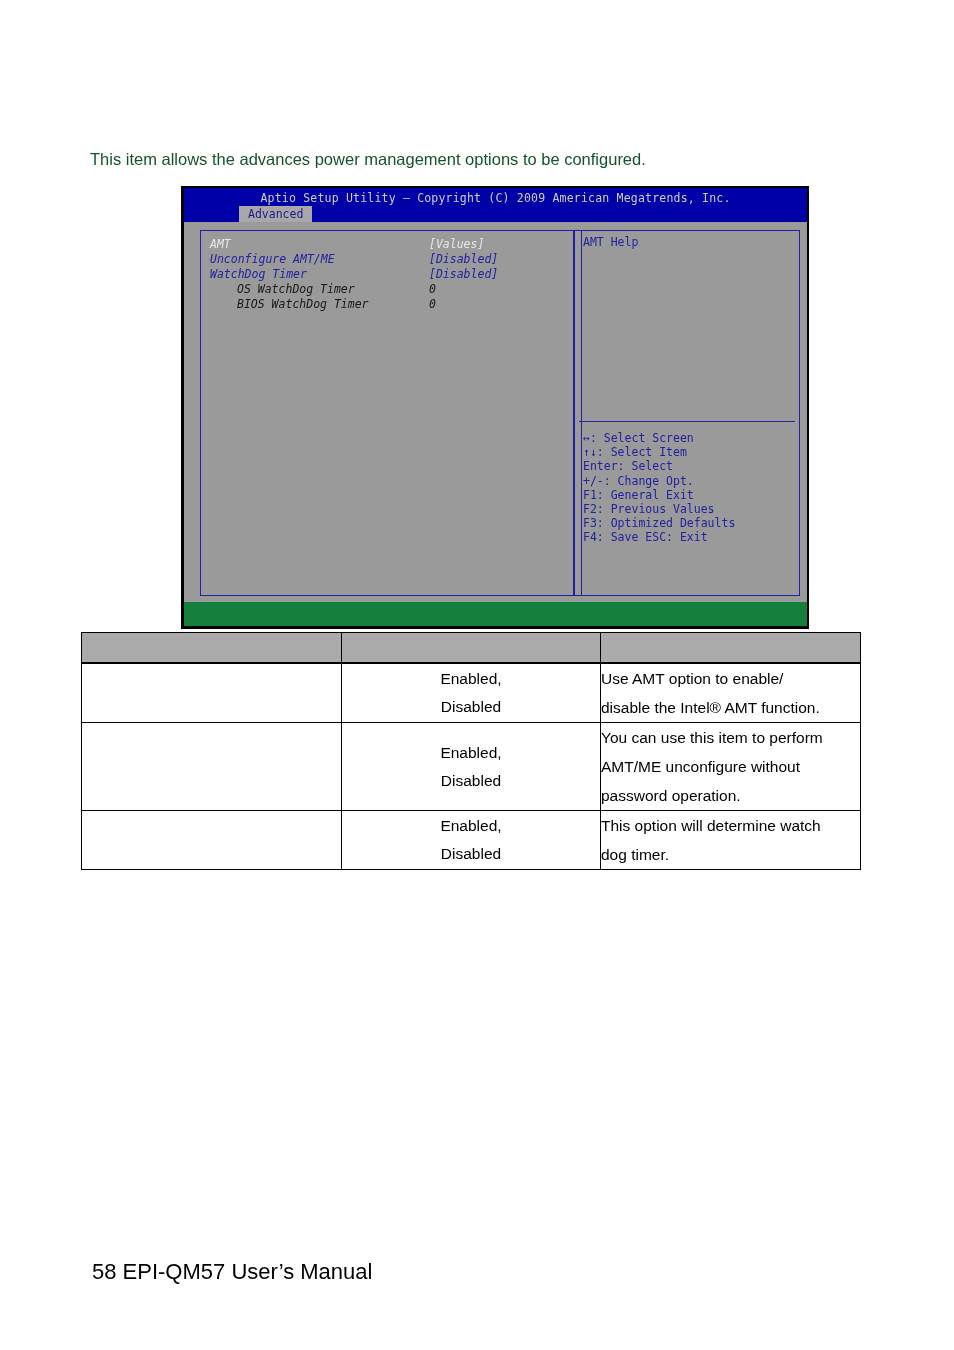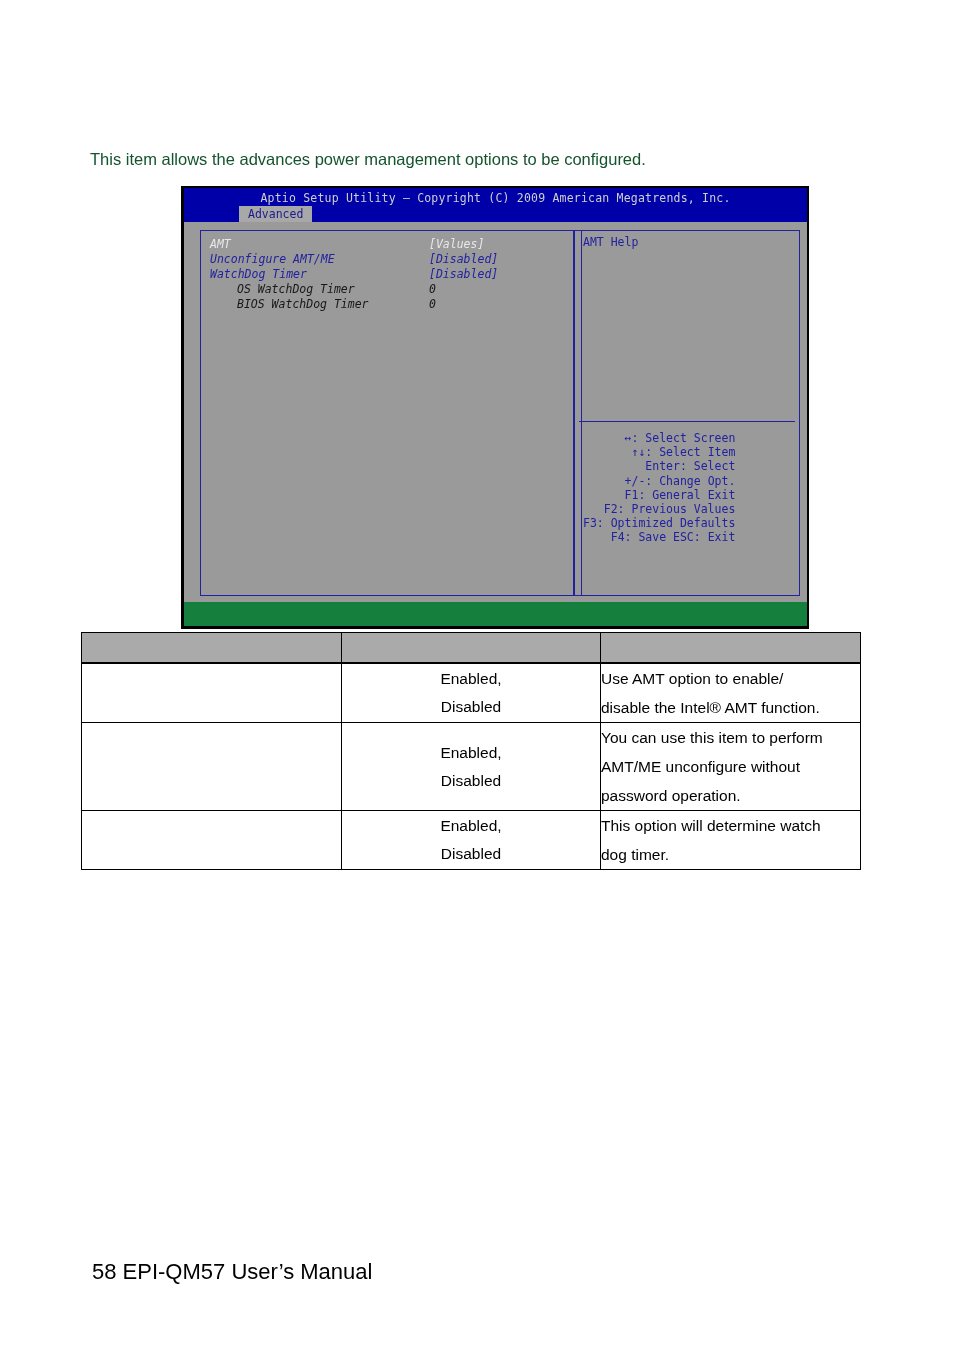--- a/index.html
+++ b/index.html
@@ -145,21 +145,21 @@
   }
   .navkeys {
     position: absolute;
     left: 8px;
     top: 200px;
     font-size: 11.5px;
     line-height: 14.2px;
     color: #2222a0;
     white-space: nowrap;
   }
-  .navkeys div { height: 14.2px; text-align: right; }
+  .navkeys div { height: 14.2px; }
 
   .bios-footer {
     position: absolute;
     left: 0;
     right: 0;
     bottom: 9px;
     height: 15px;
     background: #0000a8;
   }
   .bios-footer-text {

